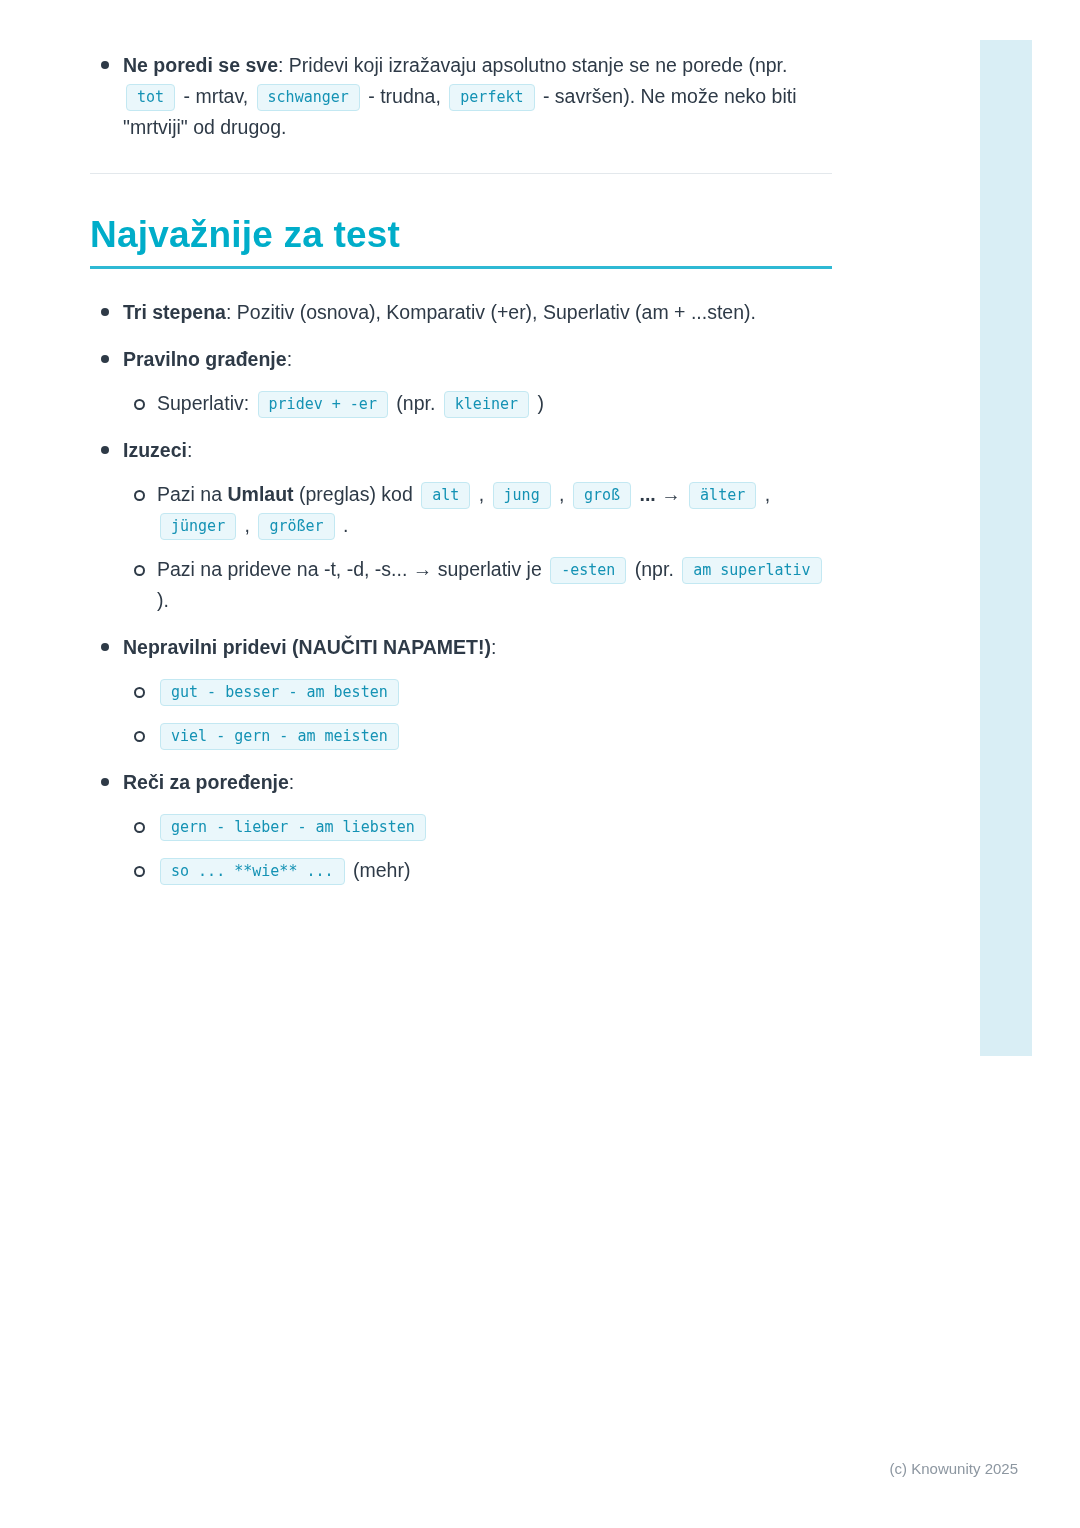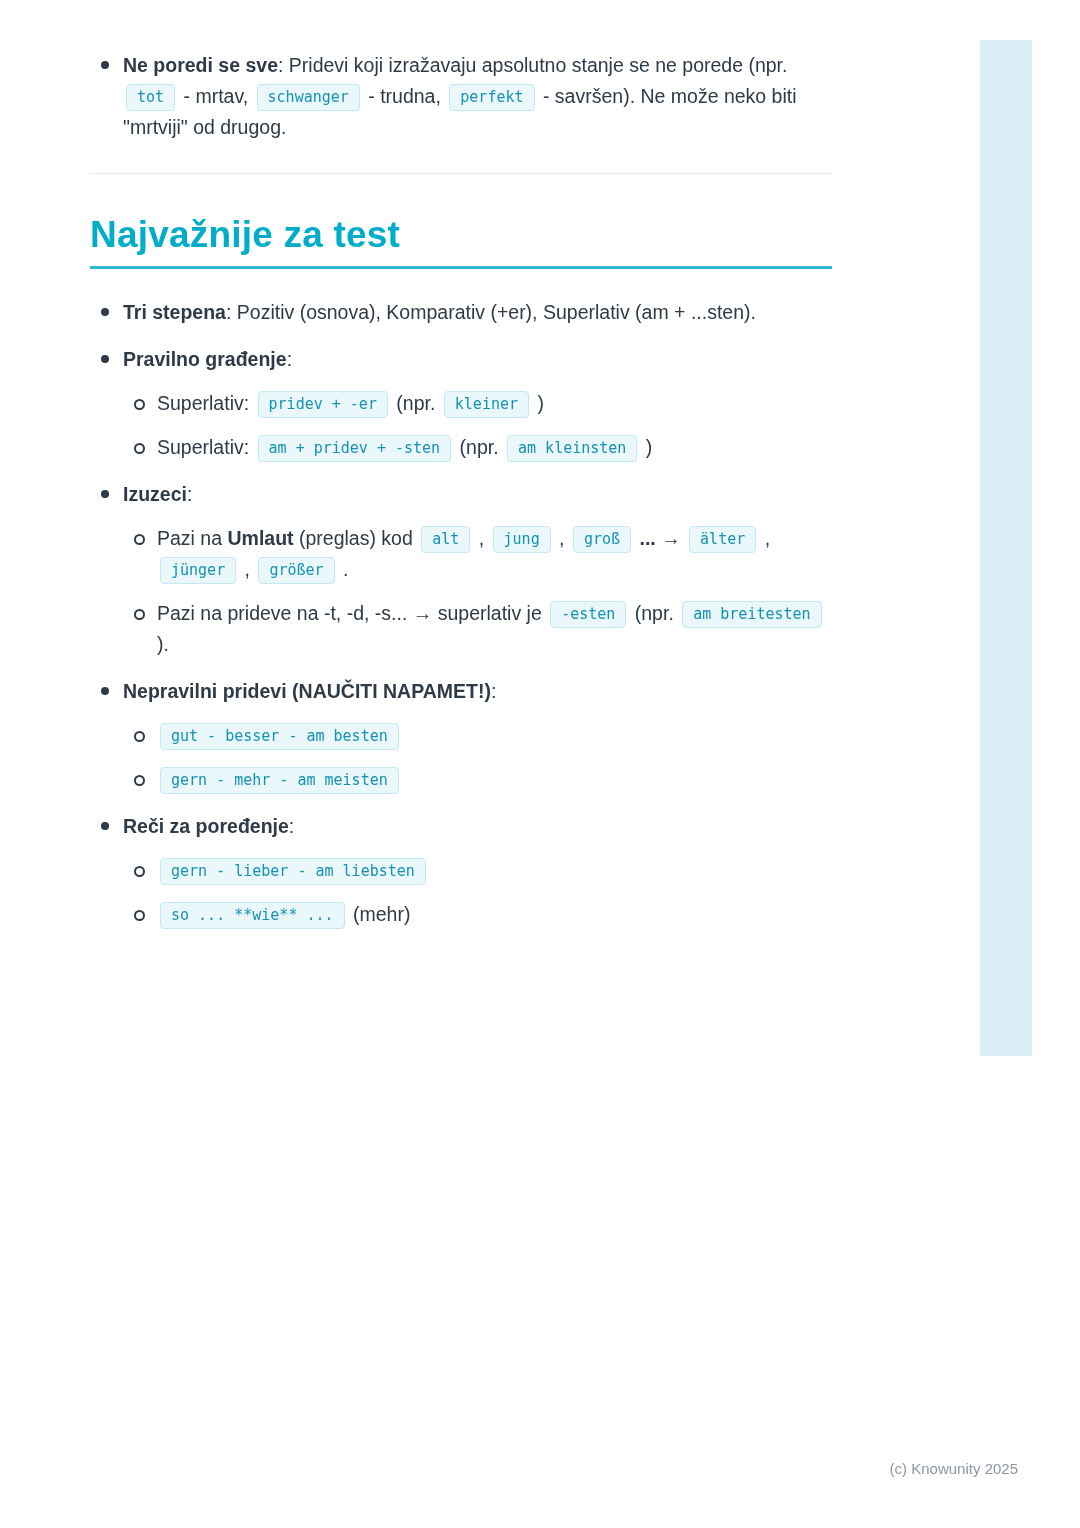--- a/index.html
+++ b/index.html
@@ -94,27 +94,26 @@
 
     <hr class="divider">
 
     <h1 class="section-title">Najvažnije za test</h1>
     <div class="title-underline"></div>
 
     <div id="main-list">
         <div class="item level1"><span class="marker m1"></span><span class="item-body"><strong>Tri stepena</strong><span>: Pozitiv (osnova), Komparativ (+er), Superlativ (am + ...sten).</span></span></div>
         <div class="item level1"><span class="marker m1"></span><span class="item-body"><strong>Pravilno građenje</strong><span>:</span></span></div>
         <div class="item level2"><span class="marker m2"></span><span class="item-body"><span>Superlativ: </span><code class="chip">pridev + -er</code><span> (npr. </span><code class="chip">kleiner</code><span> )</span></span></div>
-        <div class="item level2"><span class="marker m2"></span><span class="item-body"><span>Superlativ: </span><code class="chip">am + pridev + -sten</code><span> (npr. </span><code class="chip">am kleinsten</code><span> )</span></span></div>
         <div class="item level1"><span class="marker m1"></span><span class="item-body"><strong>Izuzeci</strong><span>:</span></span></div>
         <div class="item level2"><span class="marker m2"></span><span class="item-body"><span>Pazi na </span><strong>Umlaut</strong><span> (preglas) kod </span><code class="chip">alt</code><span> , </span><code class="chip">jung</code><span> , </span><code class="chip">groß</code><strong> ...</strong><span> → </span><code class="chip">älter</code><span> , </span><code class="chip">jünger</code><span> , </span><code class="chip">größer</code><span> .</span></span></div>
-        <div class="item level2"><span class="marker m2"></span><span class="item-body"><span>Pazi na prideve na -t, -d, -s... → superlativ je </span><code class="chip">-esten</code><span> (npr. </span><code class="chip">am breitesten</code><span> ).</span></span></div>
+        <div class="item level2"><span class="marker m2"></span><span class="item-body"><span>Pazi na prideve na -t, -d, -s... → superlativ je </span><code class="chip">-esten</code><span> (npr. </span><code class="chip">am superlativ</code><span> ).</span></span></div>
         <div class="item level1"><span class="marker m1"></span><span class="item-body"><strong>Nepravilni pridevi (NAUČITI NAPAMET!)</strong><span>:</span></span></div>
         <div class="item level2"><span class="marker m2"></span><span class="item-body"><code class="chip">gut - besser - am besten</code></span></div>
-        <div class="item level2"><span class="marker m2"></span><span class="item-body"><code class="chip">gern - mehr - am meisten</code></span></div>
+        <div class="item level2"><span class="marker m2"></span><span class="item-body"><code class="chip">viel - gern - am meisten</code></span></div>
         <div class="item level1"><span class="marker m1"></span><span class="item-body"><strong>Reči za poređenje</strong><span>:</span></span></div>
         <div class="item level2"><span class="marker m2"></span><span class="item-body"><code class="chip">gern - lieber - am liebsten</code></span></div>
         <div class="item level2"><span class="marker m2"></span><span class="item-body"><code class="chip">so ... **wie** ...</code><span> (mehr)</span></span></div>
       </div>
   </div>
 
   <div class="footer-credit">(c) Knowunity 2025</div>
 </div>
 
 </body></html>

